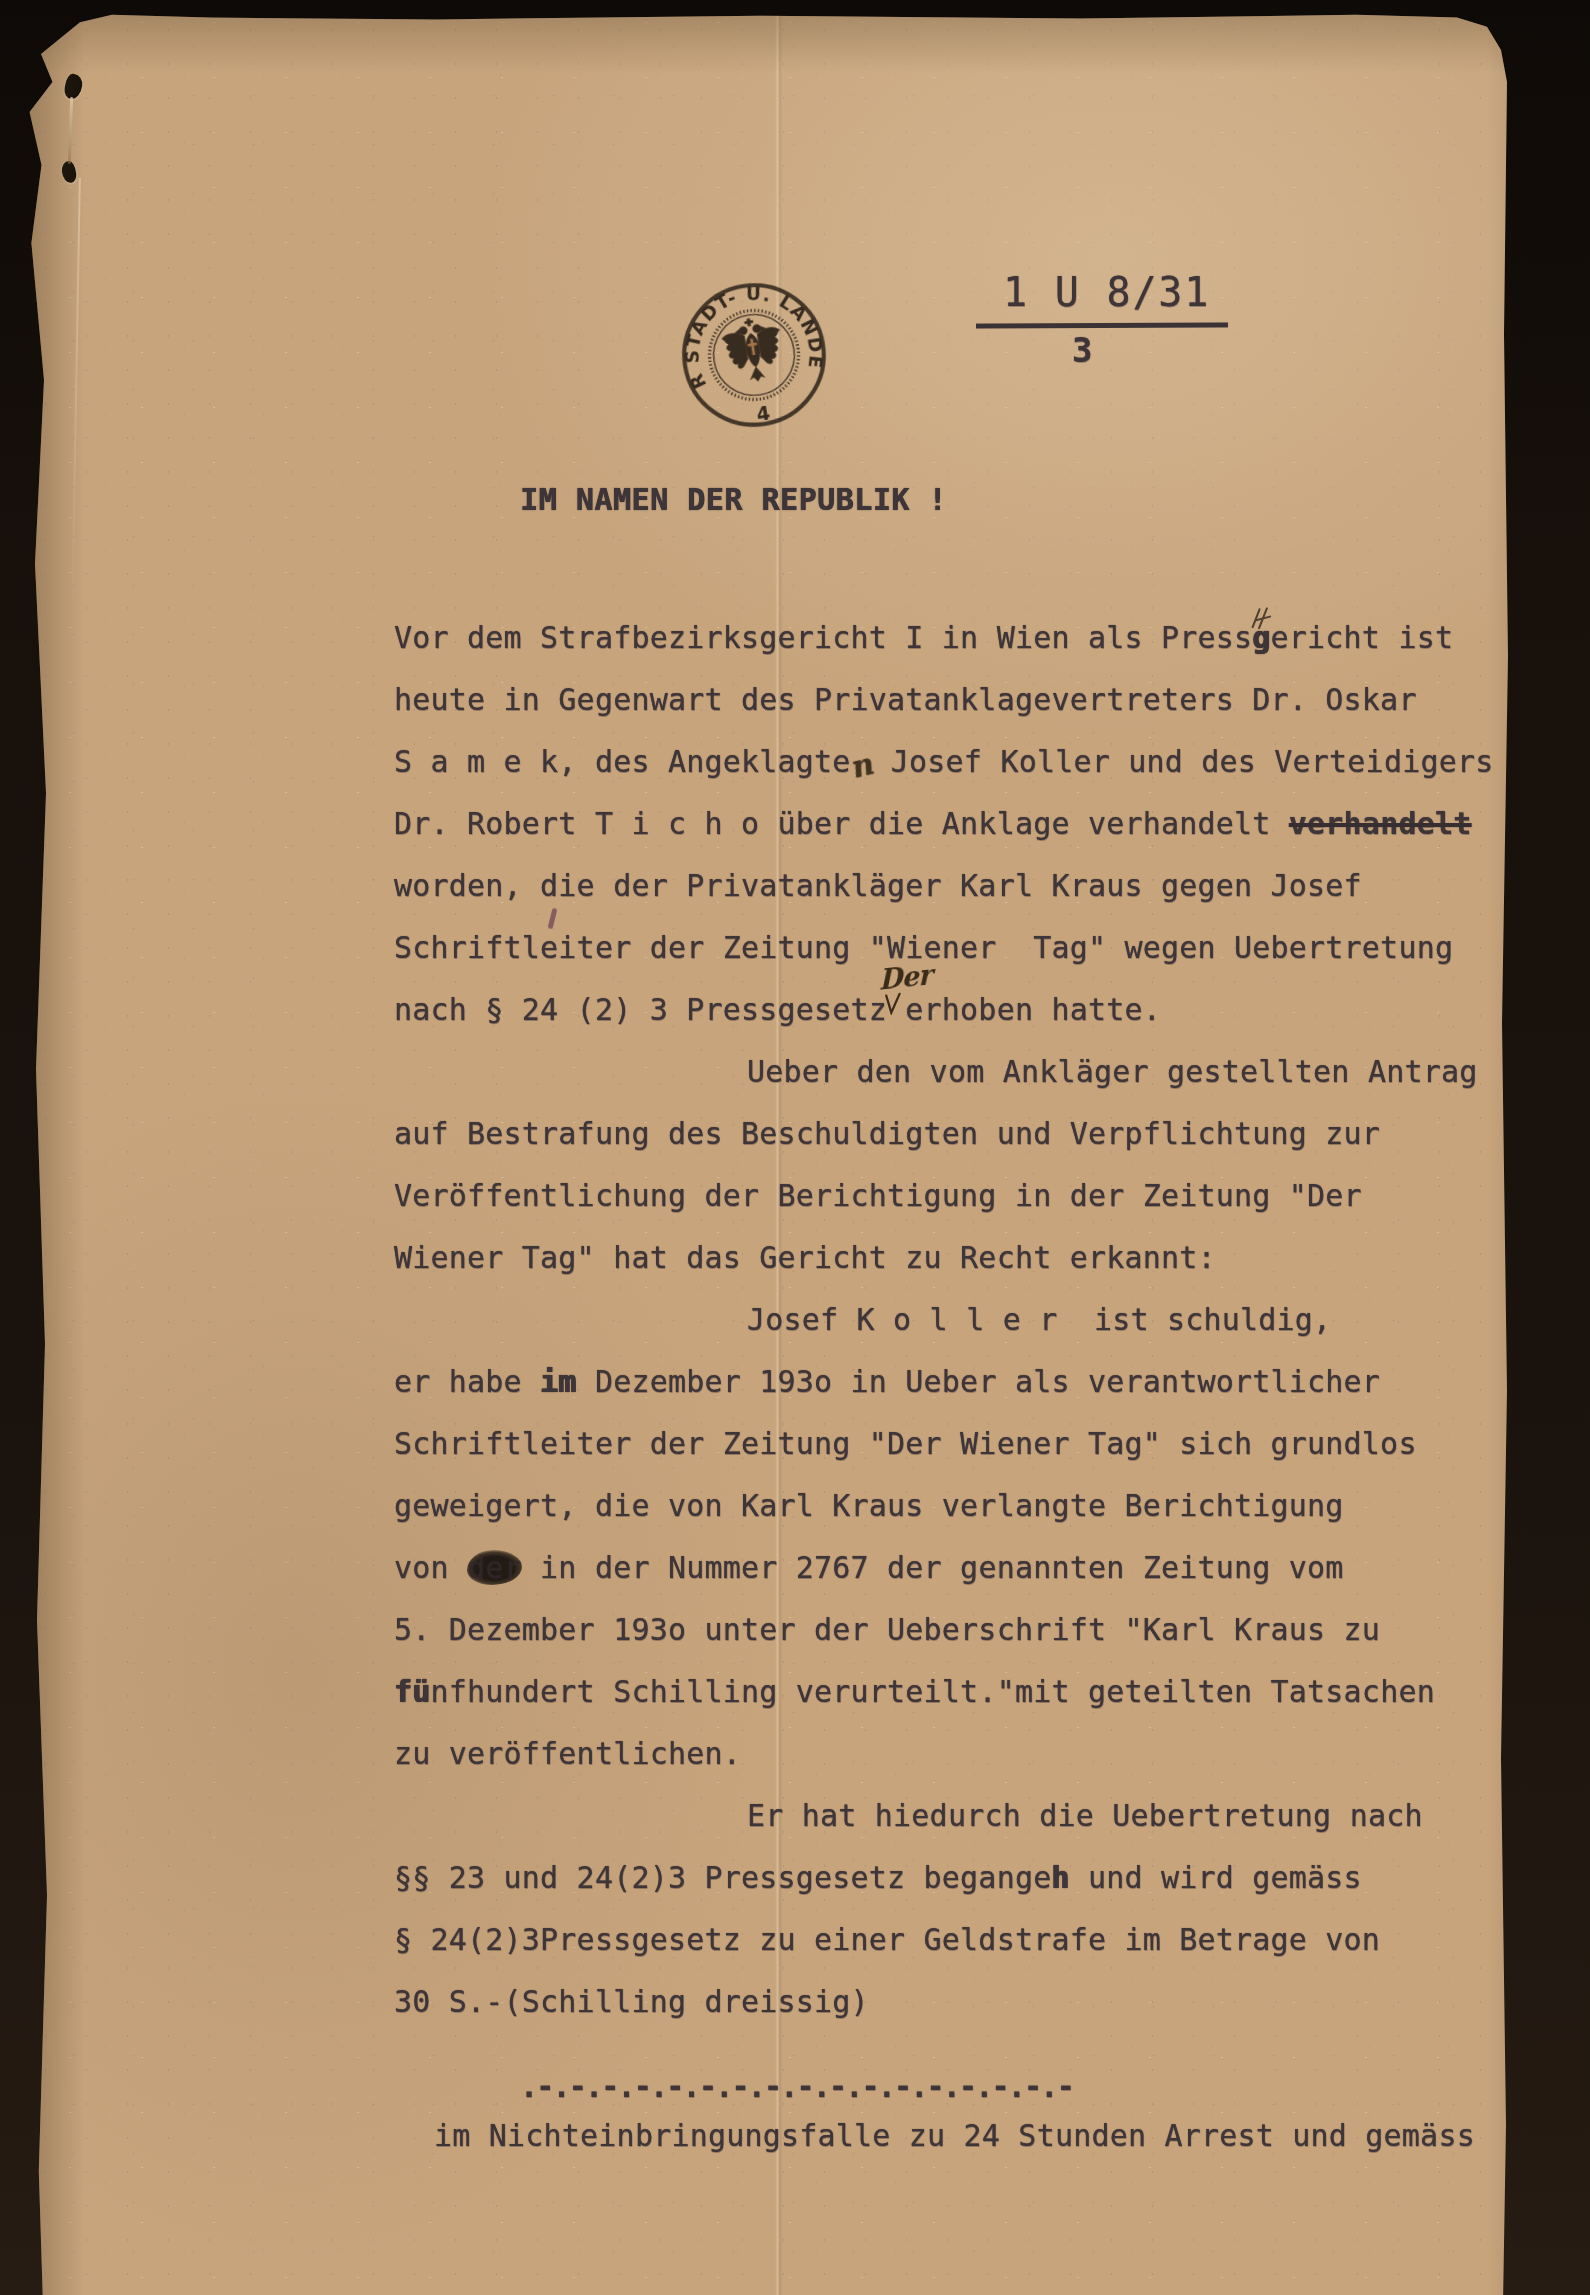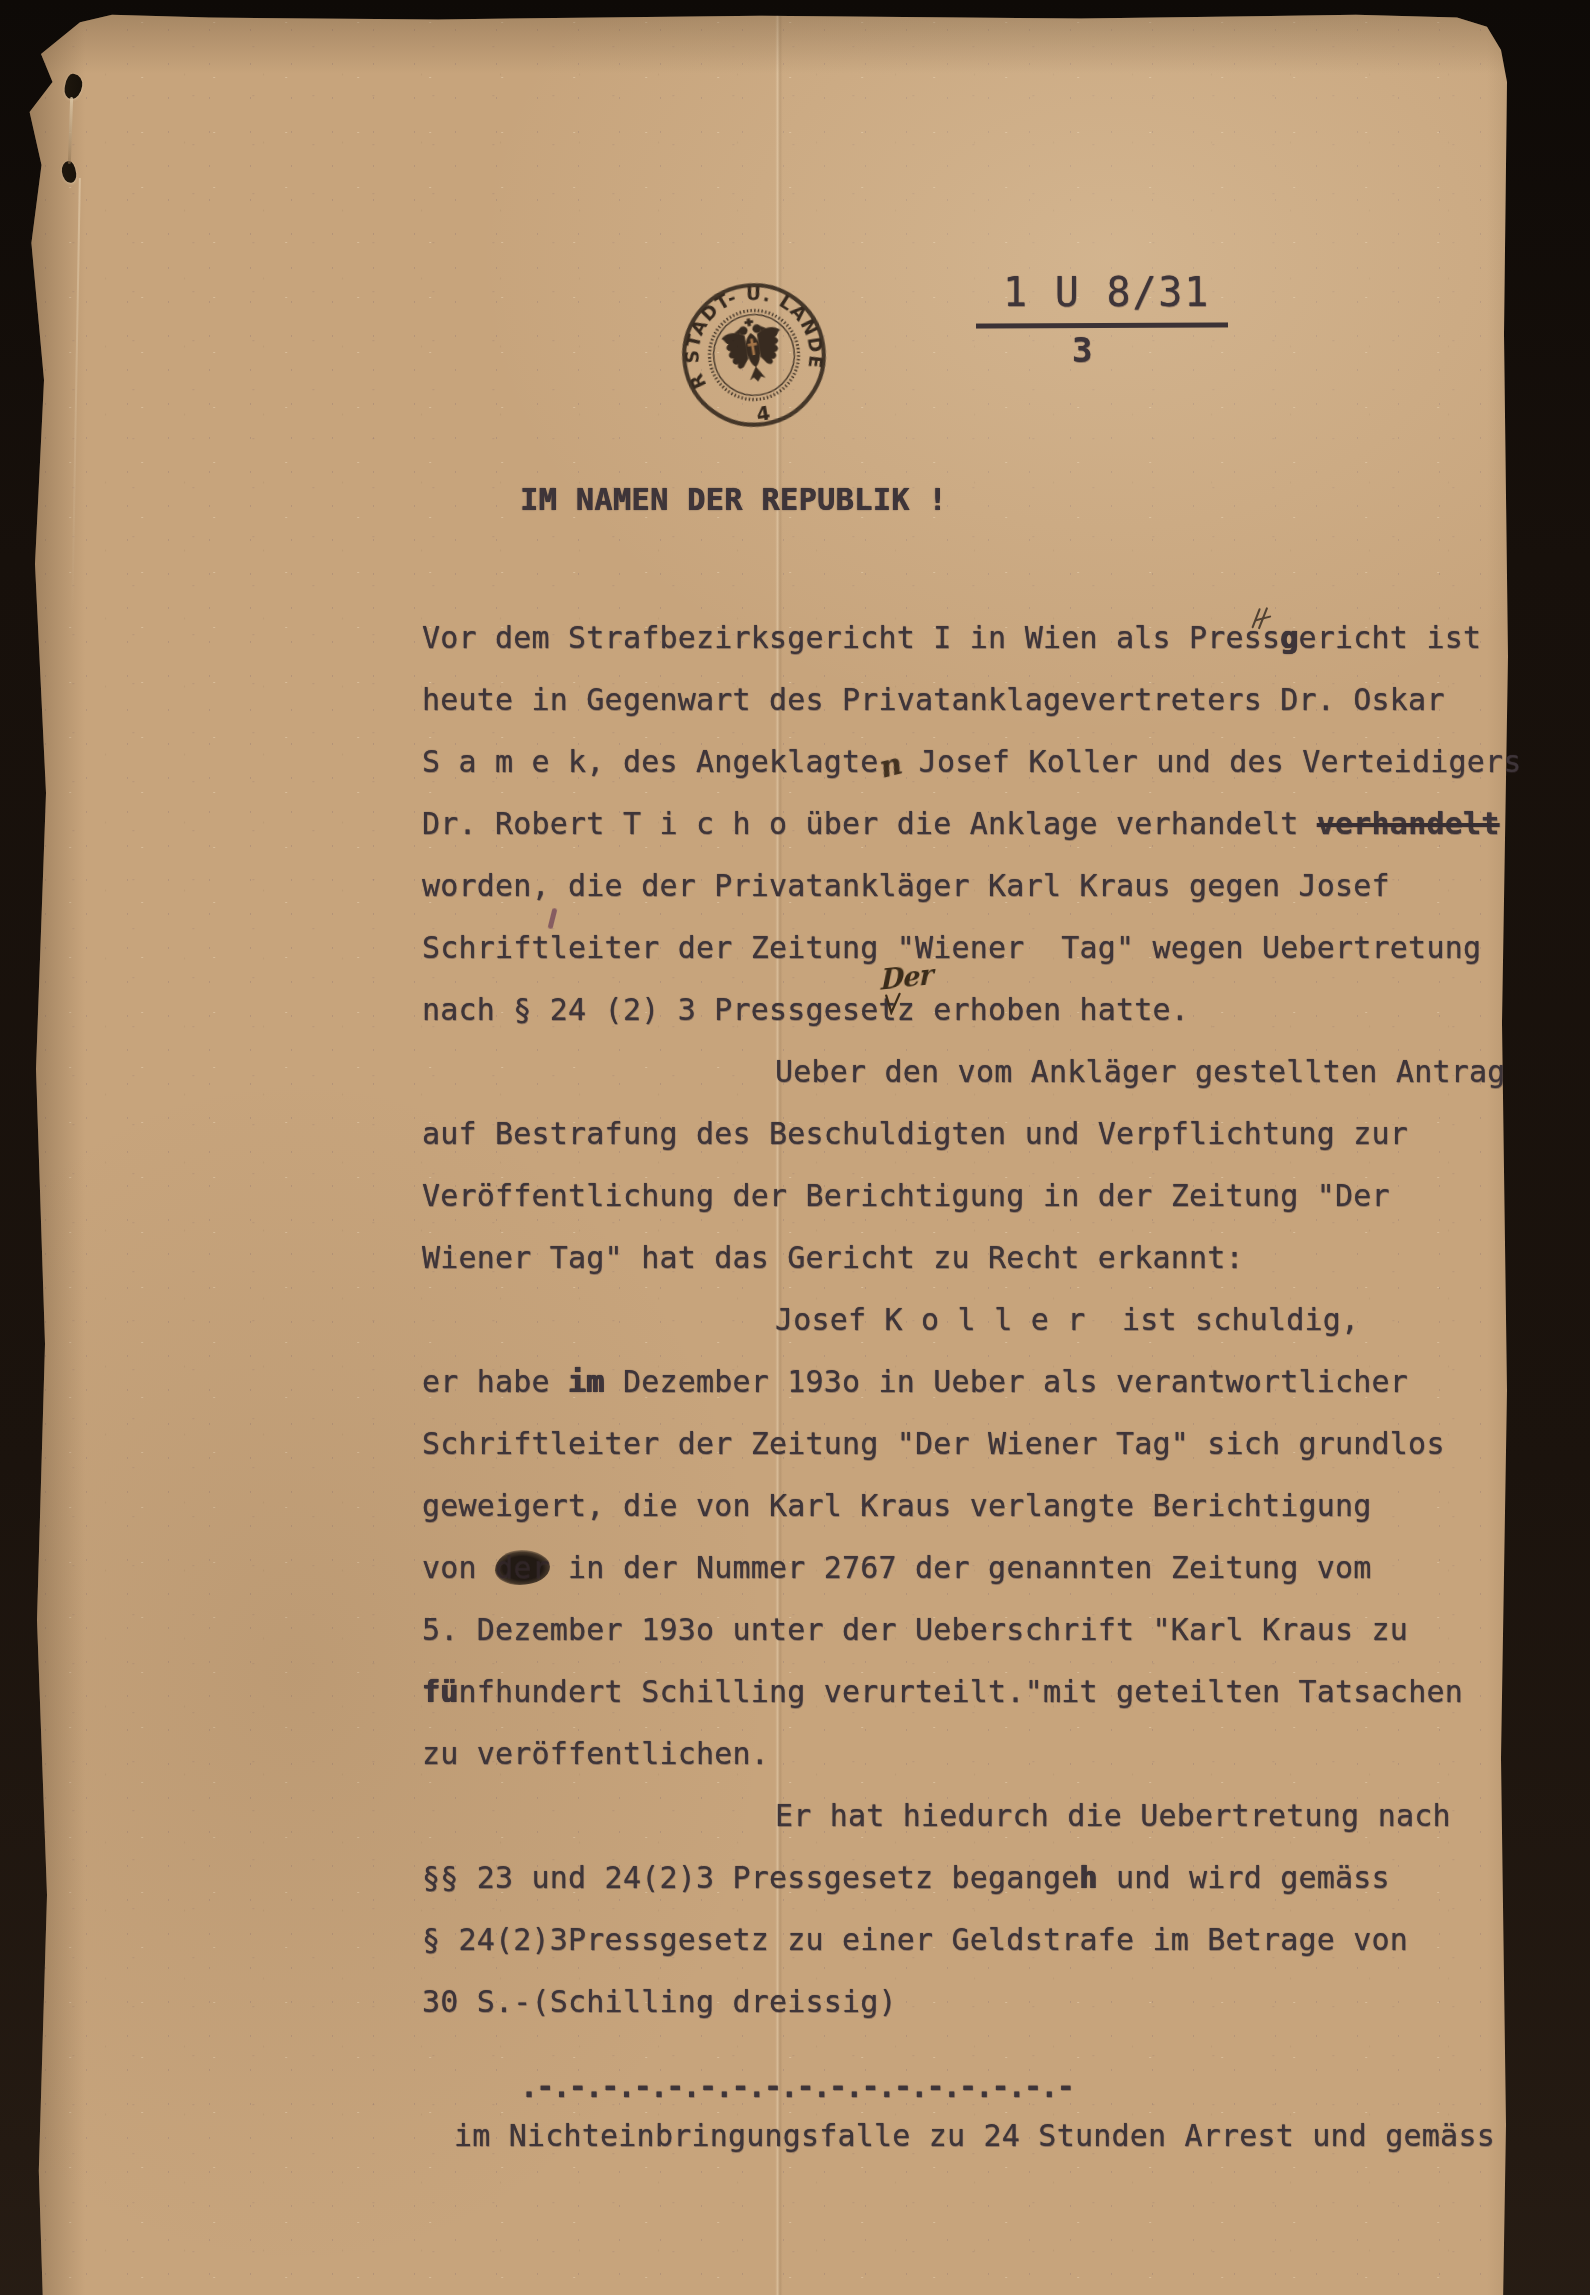--- a/index.html
+++ b/index.html
@@ -46,39 +46,39 @@
 
   .typed{color:#3e3539;text-shadow:0 0 1.1px rgba(62,50,56,.75),0.5px 0.5px 0.5px rgba(62,50,56,.32);filter:blur(0.2px);}
   .stamp-wrap{position:absolute;left:676px;top:277px;width:156px;height:156px;transform:rotate(-9deg);opacity:.9;mix-blend-mode:multiply;filter:blur(0.4px);}
 
   .case-number{position:absolute;left:1003px;top:269px;font-size:40px;font-weight:400;letter-spacing:1.8px;white-space:pre;}
   .case-underline{position:absolute;left:976px;top:323px;width:252px;height:5px;background:#3b3236;filter:blur(0.5px);transform:rotate(-.25deg);}
   .page-number{position:absolute;left:1072px;top:330px;font-size:34px;font-weight:600;}
   .doc-title{position:absolute;left:520px;top:482px;font-size:30px;font-weight:700;letter-spacing:0.5px;white-space:pre;text-shadow:0.6px 0 currentColor,0 0 1.4px rgba(62,50,56,.8);}
 
   #body-lines{position:absolute;left:0;top:607px;width:1507px;}
-  #body-lines .line{height:62px;line-height:62px;font-size:30px;letter-spacing:0.2px;white-space:pre;padding-left:394px;margin-left:28px;}
+  #body-lines .line{height:62px;line-height:62px;font-size:30px;letter-spacing:0.2px;white-space:pre;padding-left:394px;}
   #body-lines .line.indent-big{padding-left:747px;}
   #body-lines .line.indent-num{}
 
   .over{font-weight:700;text-shadow:0.7px 0 currentColor,-0.6px 0.4px currentColor,0 0 1.4px rgba(58,46,52,.9);}
   .strike{font-weight:700;text-decoration:line-through;text-decoration-thickness:3.7px;text-decoration-color:#372e32;}
   .blot{
     color:rgba(32,24,19,.3);
     background:radial-gradient(ellipse 62% 58% at 50% 52%,#221a14 58%,rgba(34,26,20,.78) 78%,rgba(34,26,20,0) 96%);
     border-radius:48% 52% 55% 45%/58% 48% 52% 42%;
   }
   .hand{font-family:"DejaVu Serif","Liberation Serif",serif;font-style:italic;font-weight:700;color:#43321f;display:inline-block;transform:rotate(-14deg) translateY(3.7px);filter:blur(0.2px);}
   .hand-note{position:absolute;left:881px;top:962px;font-family:"DejaVu Serif","Liberation Serif",serif;font-style:italic;font-weight:700;font-size:27px;color:#3b2c1a;transform:rotate(-6deg) skewX(-8deg);filter:blur(0.2px);letter-spacing:-0.9px;}
   .caret-svg{position:absolute;left:884px;top:992px;}
   .insert-mark-svg{position:absolute;left:1249px;top:605px;}
   .pencil-tick{position:absolute;left:550px;top:908px;width:5px;height:21px;background:#6b3f57;opacity:.7;border-radius:2.8px;transform:rotate(14deg);filter:blur(0.6px);}
 
   .separator-line{position:absolute;left:520px;top:2056px;font-size:30px;font-weight:700;letter-spacing:-1.8px;line-height:62px;white-space:pre;}
-  .footer-line{position:absolute;left:454px;top:2105px;font-size:30px;letter-spacing:0.2px;line-height:62px;white-space:pre;}
+  .footer-line{position:absolute;left:434px;top:2105px;font-size:30px;letter-spacing:0.2px;line-height:62px;white-space:pre;}
 </style>
 </head>
 <body>
 
 <div class="paper">
   <div class="hole hole-1"></div>
   <div class="hole hole-2"></div>
   <div class="staple-thread"></div>
   <div class="left-crease"></div>
 </div>

